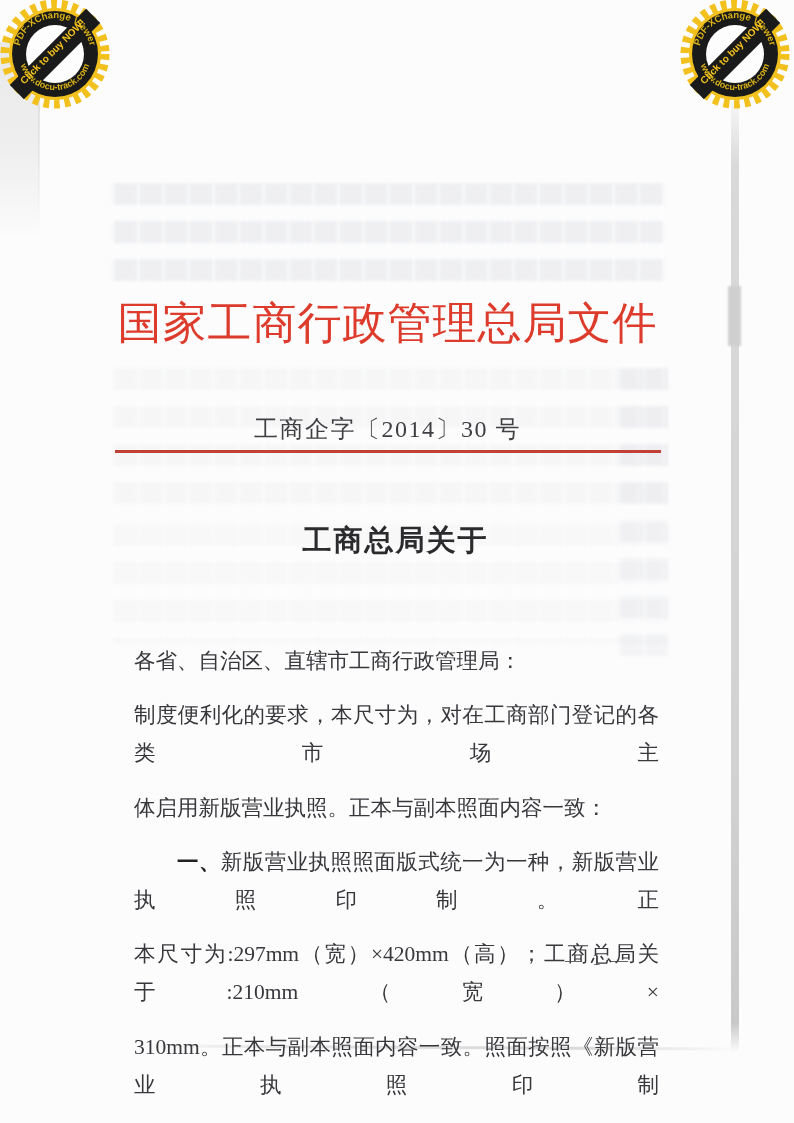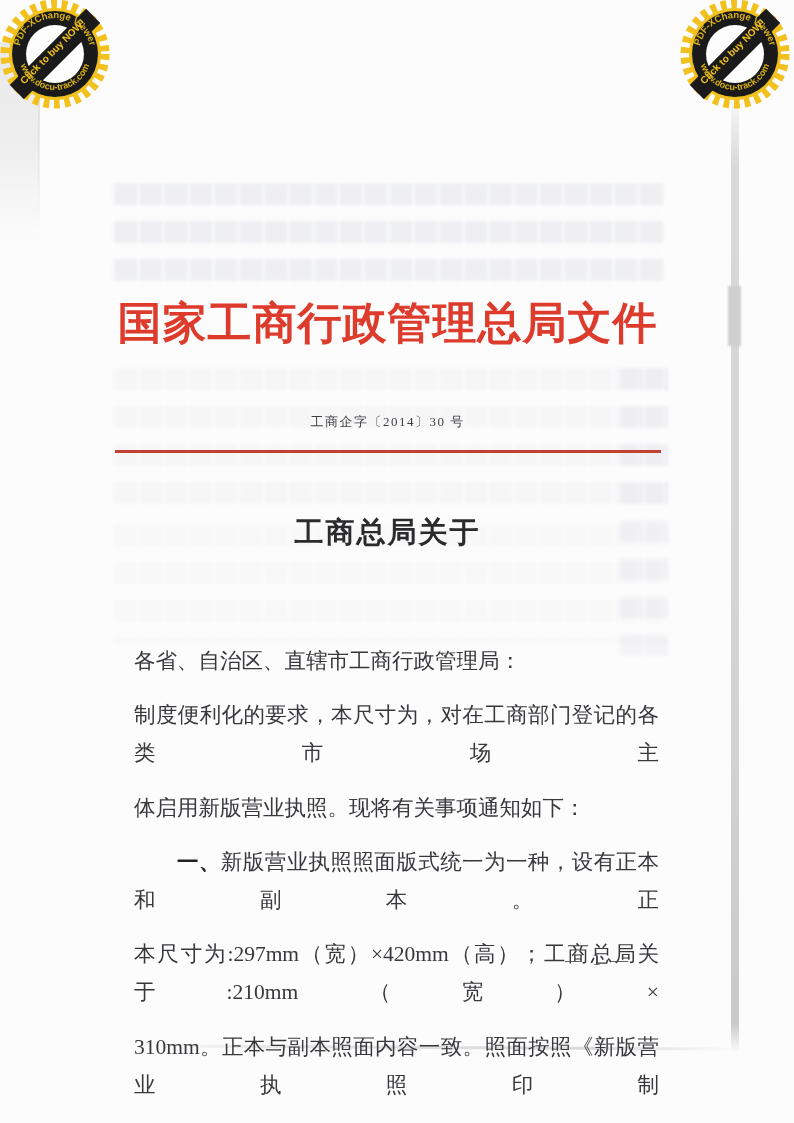--- a/index.html
+++ b/index.html
@@ -42,33 +42,33 @@
   .bleed-mid{left:112px;top:368px;width:556px;height:150px;opacity:.28;}
   .bleed-head{left:112px;top:524px;width:556px;height:120px;opacity:.20;}
   .bleed-right{left:618px;top:368px;width:50px;height:300px;opacity:.4;}
   
   .wm{position:absolute;width:112px;height:112px;}
   .wm-left{left:-1px;top:-2px;}
   .wm-right{left:679px;top:-2px;}
   
   .agency-title{
     position:absolute;left:40px;top:292px;width:695px;margin:0;
-    text-align:center;font-size:44px;line-height:1.45;font-weight:700;
+    text-align:center;font-size:44px;line-height:1.45;font-weight:400;
     color:#dd3b2c;letter-spacing:1px;
   }
   .doc-number{
     position:absolute;left:40px;top:413px;width:695px;
-    text-align:center;font-size:13px;color:#3f3f43;letter-spacing:1.5px;
+    text-align:center;font-size:24px;color:#3f3f43;letter-spacing:1.5px;
   }
   .red-rule{
     position:absolute;left:115px;top:450px;width:546px;height:2.5px;
     background:#c24034;border:none;margin:0;
   }
   .notice-title{
-    position:absolute;left:40px;top:512px;width:695px;margin:0;
+    position:absolute;left:40px;top:512px;width:695px;margin:8px;
     text-align:center;font-size:29px;line-height:41px;font-weight:700;
     color:#2b2b2e;letter-spacing:2px;
   }
   .body-block{
     position:absolute;left:118px;top:626px;width:557px;
     font-size:21.5px;line-height:38.2px;color:#37373c;
   }
   .body-block p{margin:16px;}
   .indent{text-indent:2em;}
   .jst{text-align:justify;text-align-last:justify;}
@@ -146,22 +146,22 @@
 
   <div class="red-rule"></div>
 
   <h2 class="notice-title">
     <span>工商总局关于</span><br>
   </h2>
 
   <div class="body-block">
     <p>各省、自治区、直辖市工商行政管理局：</p>
     <p class="jst">制度便利化的要求，本尺寸为，对在工商部门登记的各类市场主</p>
-    <p>体启用新版营业执照。现将有关事项通知如下：</p>
-    <p class="indent jst"><b class="lead">一、</b><span>新版营业执照照面版式统一为一种，设有正本和副本。正</span></p>
+    <p>体启用新版营业执照。正本与副本照面内容一致：</p>
+    <p class="indent jst"><b class="lead">一、</b><span>新版营业执照照面版式统一为一种，新版营业执照印制。正</span></p>
     <p class="jst">本尺寸为:297mm（宽）×420mm（高）；工商总局关于:210mm（宽）×</p>
     <p class="jst">310mm。正本与副本照面内容一致。照面按照《新版营业执照印制</p>
 
   </div>
 
   <div class="page-number">— 1 —</div>
 
 </div>
 
 </body></html>

